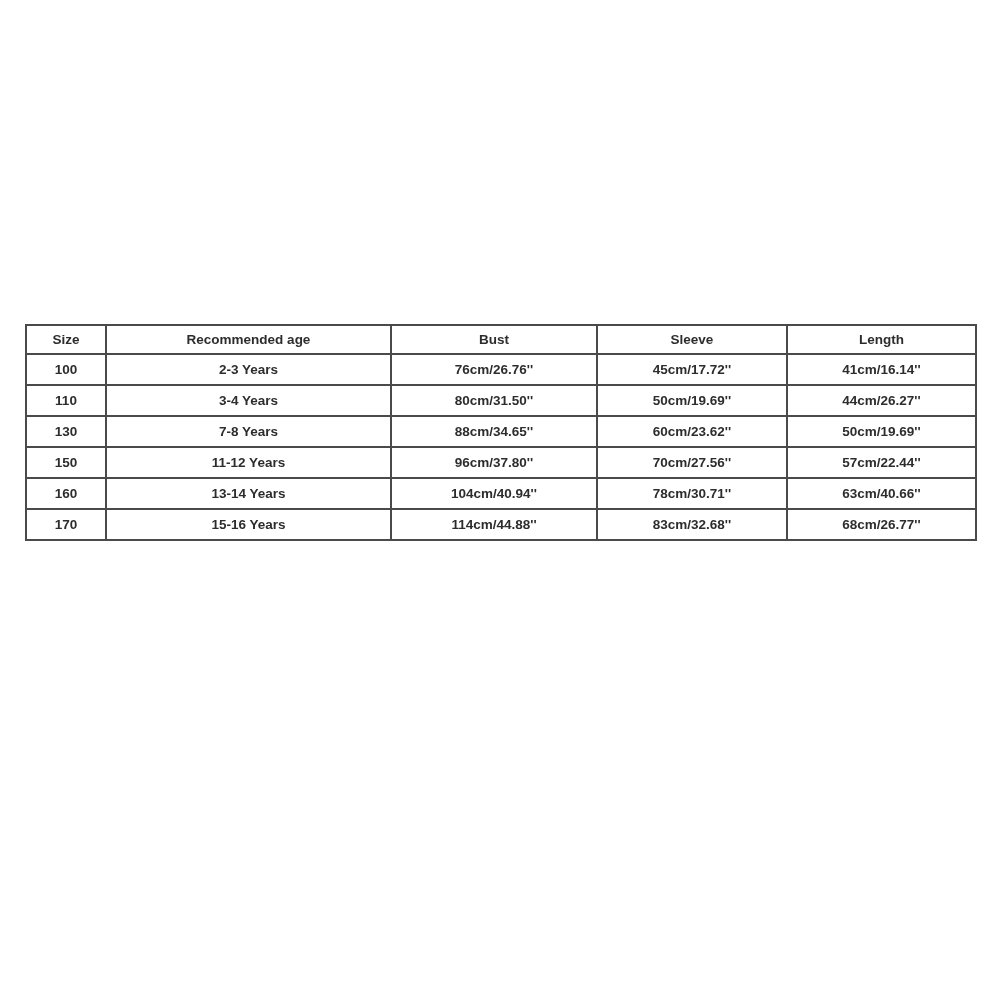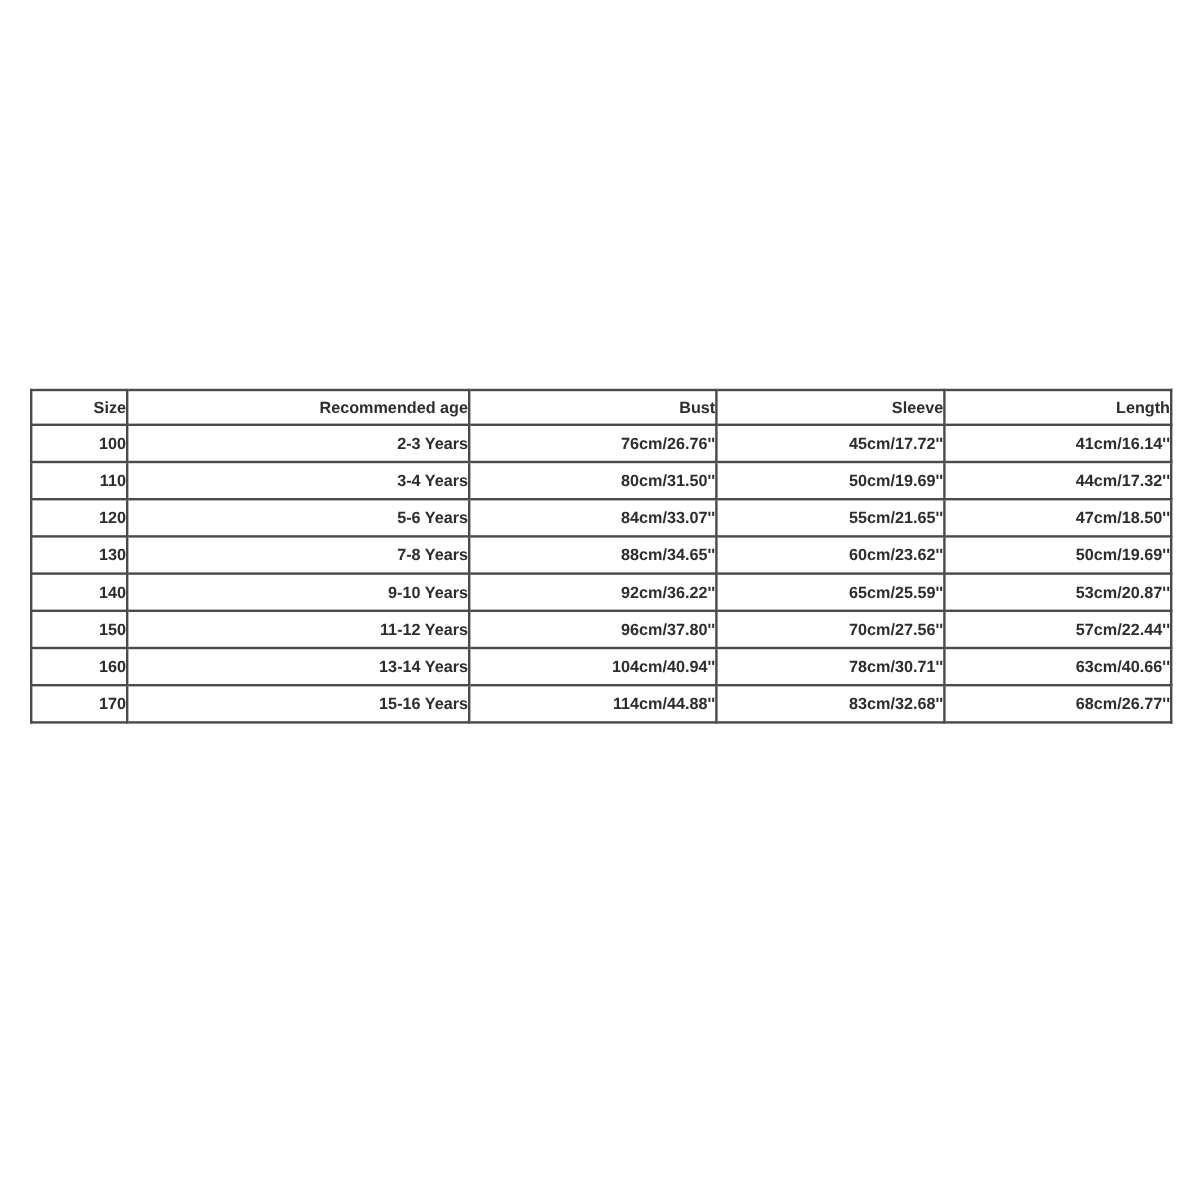--- a/index.html
+++ b/index.html
@@ -23,21 +23,21 @@
   }
   table.size-chart {
     width: 950px;
     border-collapse: collapse;
     table-layout: fixed;
     background: #ffffff;
   }
   table.size-chart th,
   table.size-chart td {
     border: 2px solid #4a4a4a;
-    text-align: right;
+    text-align: center;
     vertical-align: middle;
     font-weight: bold;
     font-size: 13.5px;
     color: #2d2d2d;
     padding: 0;
     height: 29px;
     line-height: 29px;
     white-space: nowrap;
     overflow: hidden;
   }
@@ -80,42 +80,28 @@
             <td>2-3 Years</td>
             <td>76cm/26.76''</td>
             <td>45cm/17.72''</td>
             <td>41cm/16.14''</td>
           </tr>
           <tr>
             <td>110</td>
             <td>3-4 Years</td>
             <td>80cm/31.50''</td>
             <td>50cm/19.69''</td>
-            <td>44cm/17.32''</td>
-          </tr>
-          <tr>
-            <td>120</td>
-            <td>5-6 Years</td>
-            <td>84cm/33.07''</td>
-            <td>55cm/21.65''</td>
-            <td>47cm/18.50''</td>
+            <td>44cm/26.27''</td>
           </tr>
           <tr>
             <td>130</td>
             <td>7-8 Years</td>
             <td>88cm/34.65''</td>
             <td>60cm/23.62''</td>
             <td>50cm/19.69''</td>
-          </tr>
-          <tr>
-            <td>140</td>
-            <td>9-10 Years</td>
-            <td>92cm/36.22''</td>
-            <td>65cm/25.59''</td>
-            <td>53cm/20.87''</td>
           </tr>
           <tr>
             <td>150</td>
             <td>11-12 Years</td>
             <td>96cm/37.80''</td>
             <td>70cm/27.56''</td>
             <td>57cm/22.44''</td>
           </tr>
           <tr>
             <td>160</td>

